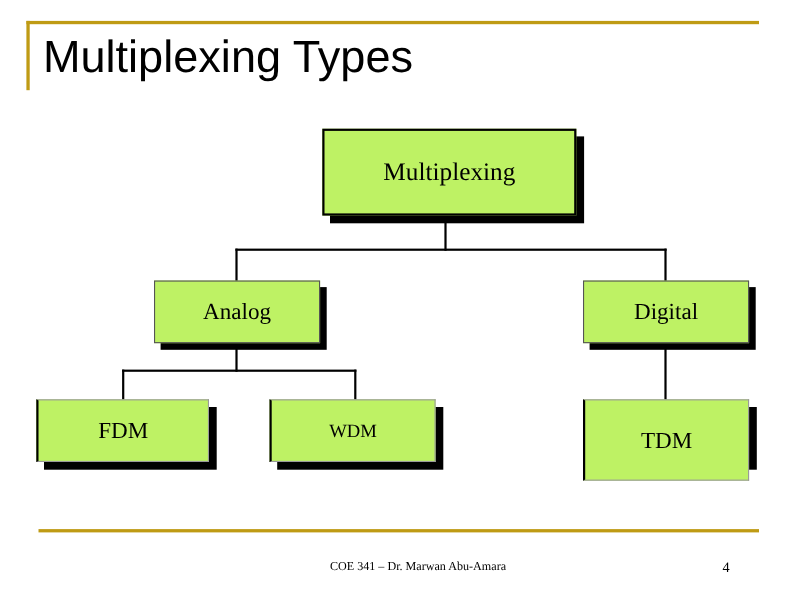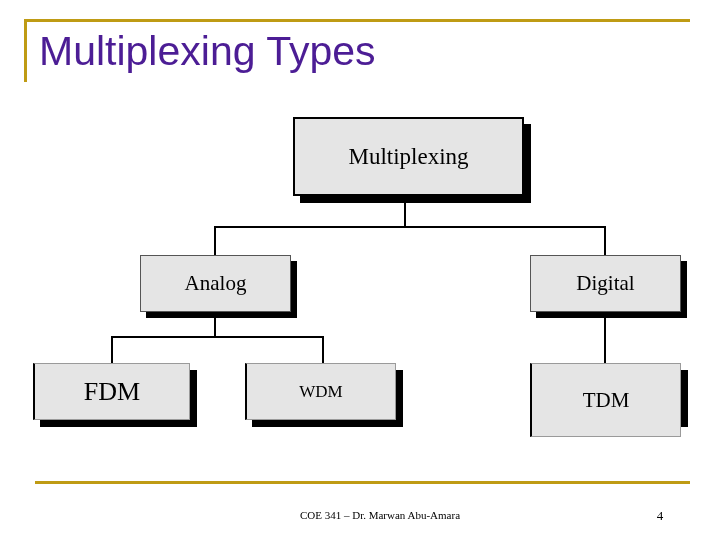--- a/index.html
+++ b/index.html
@@ -37,36 +37,36 @@
     background: #bf9b14;
   }
   #page-title {
     position: absolute;
     left: 39px;
     top: 27px;
     font-family: "Liberation Sans", sans-serif;
     font-size: 41px;
     font-weight: normal;
     line-height: 48px;
-    color: #4c1d95;
+    color: #000000;
     white-space: nowrap;
     letter-spacing: 0px;
   }
 
   
   #diagram {
     position: absolute;
     left: 0;
     top: 0;
     width: 720px;
     height: 470px;
   }
   .node {
     position: absolute;
-    background: #e5e5e5;
+    background: #bef264;
     box-sizing: border-box;
     display: flex;
     align-items: center;
     justify-content: center;
     font-family: "Liberation Serif", serif;
     color: #000000;
     z-index: 3;
   }
   .node .node-label {
     font-family: "Liberation Serif", serif;
@@ -128,21 +128,21 @@
 
   
   #node-fdm {
     left: 33px;
     top: 363px;
     width: 157px;
     height: 57px;
     border: 1px solid #9a9a9a;
     border-left: 2px solid #000000;
   }
-  #node-fdm .node-label { font-size: 26px; }
+  #node-fdm .node-label { font-size: 21px; }
   #shadow-fdm {
     left: 40px;
     top: 370px;
     width: 157px;
     height: 57px;
   }
 
   #node-wdm {
     left: 245px;
     top: 363px;

